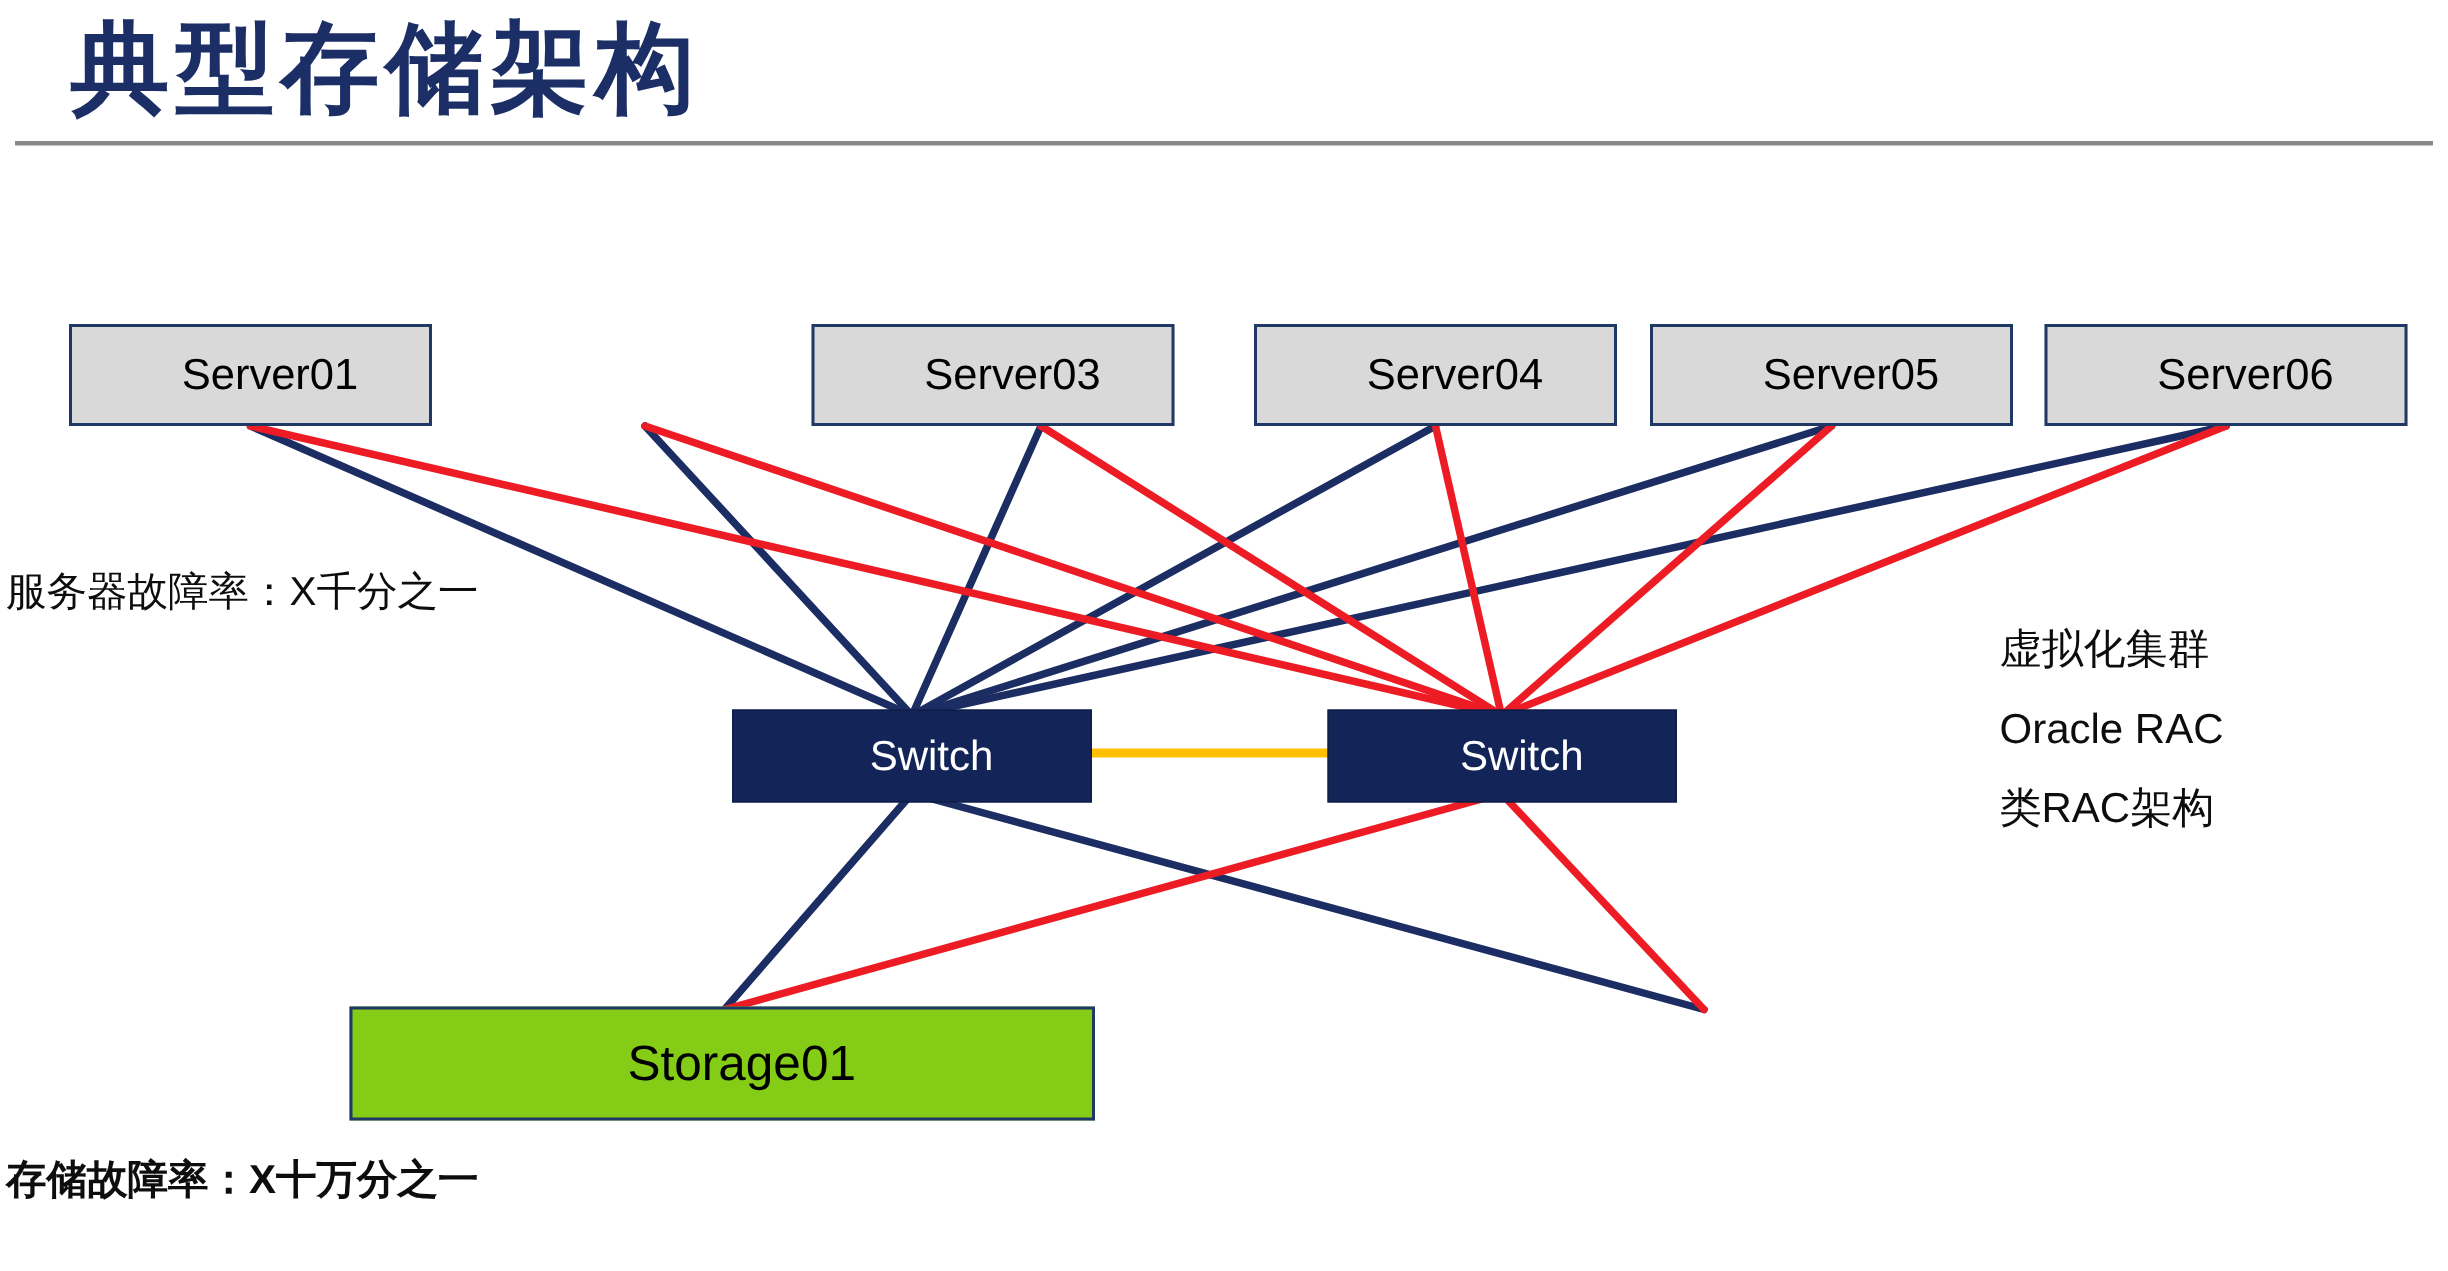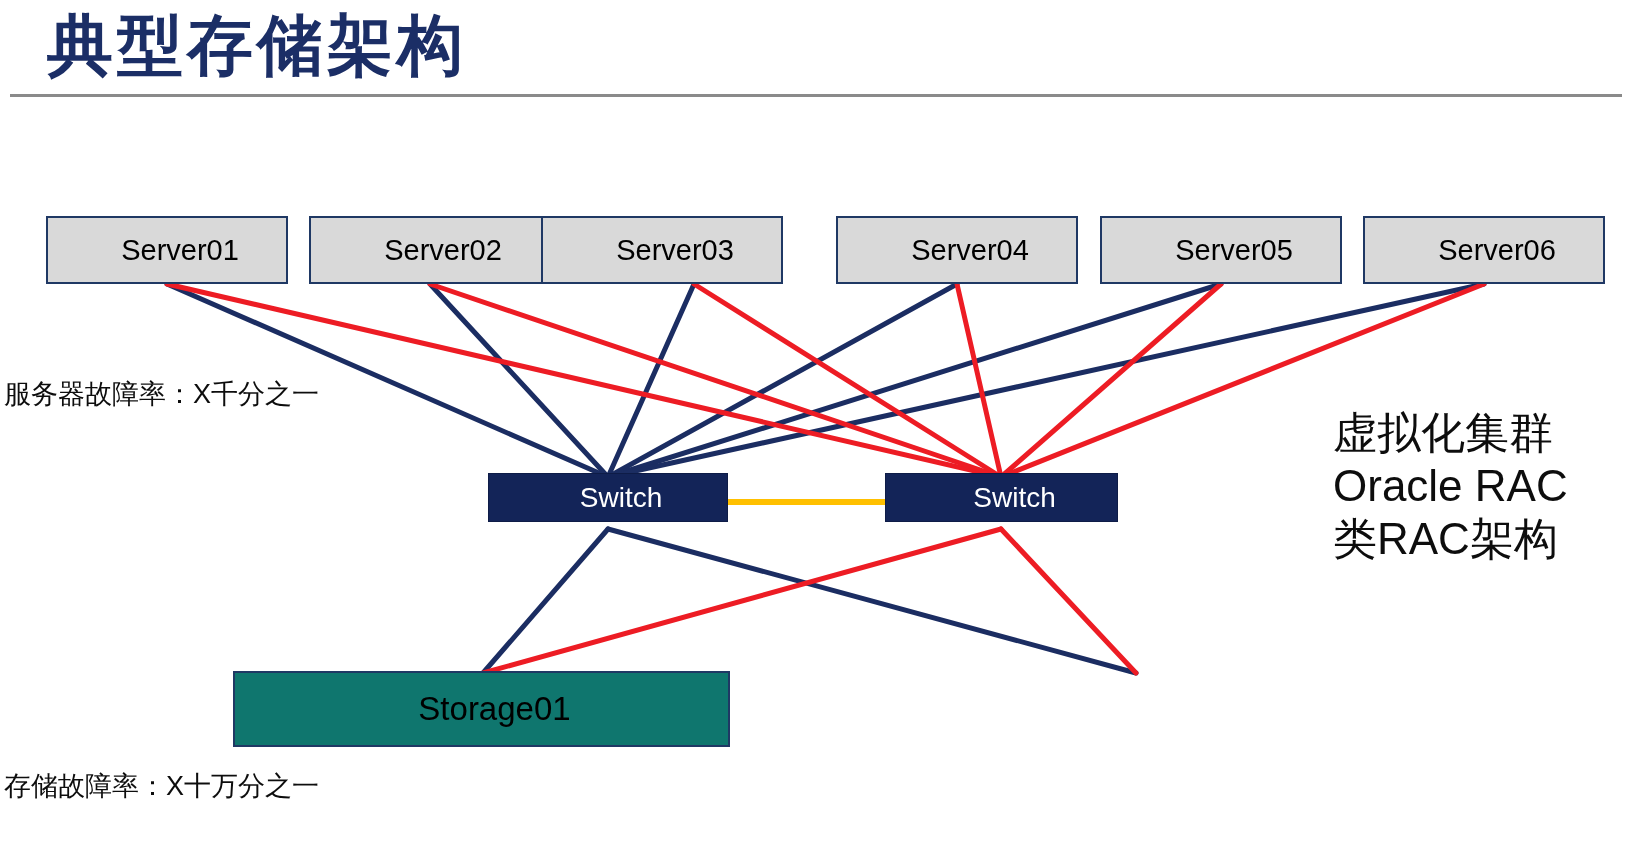--- a/index.html
+++ b/index.html
@@ -48,52 +48,52 @@
   .server-node {
     width: 242px;
     height: 68px;
     top: 216px;
     background: #D9D9D9;
     border: 2px solid #1F3864;
     color: #000000;
     font-size: 29px;
   }
   .switch-node {
-    height: 49px;
+    height: 62px;
     top: 473px;
     background: #132458;
     border: 1px solid #0E1C47;
     color: #FFFFFF;
     font-size: 28px;
   }
   .storage-node {
     height: 76px;
     top: 671px;
-    background: #0f766e;
+    background: #84cc16;
     border: 2px solid #1F3864;
     color: #000000;
     font-size: 33px;
   }
   .note {
     position: absolute;
     color: #0D0D0D;
     font-size: 27px;
     z-index: 3;
     white-space: nowrap;
   }
   #server-failure-note { left: 4px; top: 376px; }
-  #storage-failure-note { left: 4px; top: 768px; }
+  #storage-failure-note { left: 4px; top: 768px; font-weight: bold; }
   #cluster-note {
     position: absolute;
     left: 1333px;
     top: 406px;
     z-index: 3;
   }
   #cluster-note .cluster-line {
-    font-size: 44px;
+    font-size: 28px;
     line-height: 53px;
     color: #0D0D0D;
     white-space: nowrap;
   }
 </style>
 </head>
 <body>
 
 <div id="slide">
 
@@ -114,21 +114,20 @@
       <line x1="430" y1="284" x2="1001" y2="477" stroke="#ED1C24" stroke-width="5" stroke-linecap="round"></line>
       <line x1="694" y1="284" x2="1001" y2="477" stroke="#ED1C24" stroke-width="5" stroke-linecap="round"></line>
       <line x1="957" y1="284" x2="1001" y2="477" stroke="#ED1C24" stroke-width="5" stroke-linecap="round"></line>
       <line x1="1221" y1="284" x2="1001" y2="477" stroke="#ED1C24" stroke-width="5" stroke-linecap="round"></line>
       <line x1="1484" y1="284" x2="1001" y2="477" stroke="#ED1C24" stroke-width="5" stroke-linecap="round"></line>
       <line x1="1001" y1="529" x2="483" y2="673" stroke="#ED1C24" stroke-width="5" stroke-linecap="round"></line>
       <line x1="1001" y1="529" x2="1136" y2="673" stroke="#ED1C24" stroke-width="5" stroke-linecap="round"></line>
     </svg>
 
   <div class="node server-node" style="left:46px">Server01</div>
-  <div class="node server-node" style="left:309px">Server02</div>
   <div class="node server-node" style="left:541px">Server03</div>
   <div class="node server-node" style="left:836px">Server04</div>
   <div class="node server-node" style="left:1100px">Server05</div>
   <div class="node server-node" style="left:1363px">Server06</div>
 
   <div class="node switch-node" style="left:488px; width:240px">Switch</div>
   <div class="node switch-node" style="left:885px; width:233px">Switch</div>
 
   <div class="node storage-node" style="left:233px; width:497px">Storage01</div>
 

